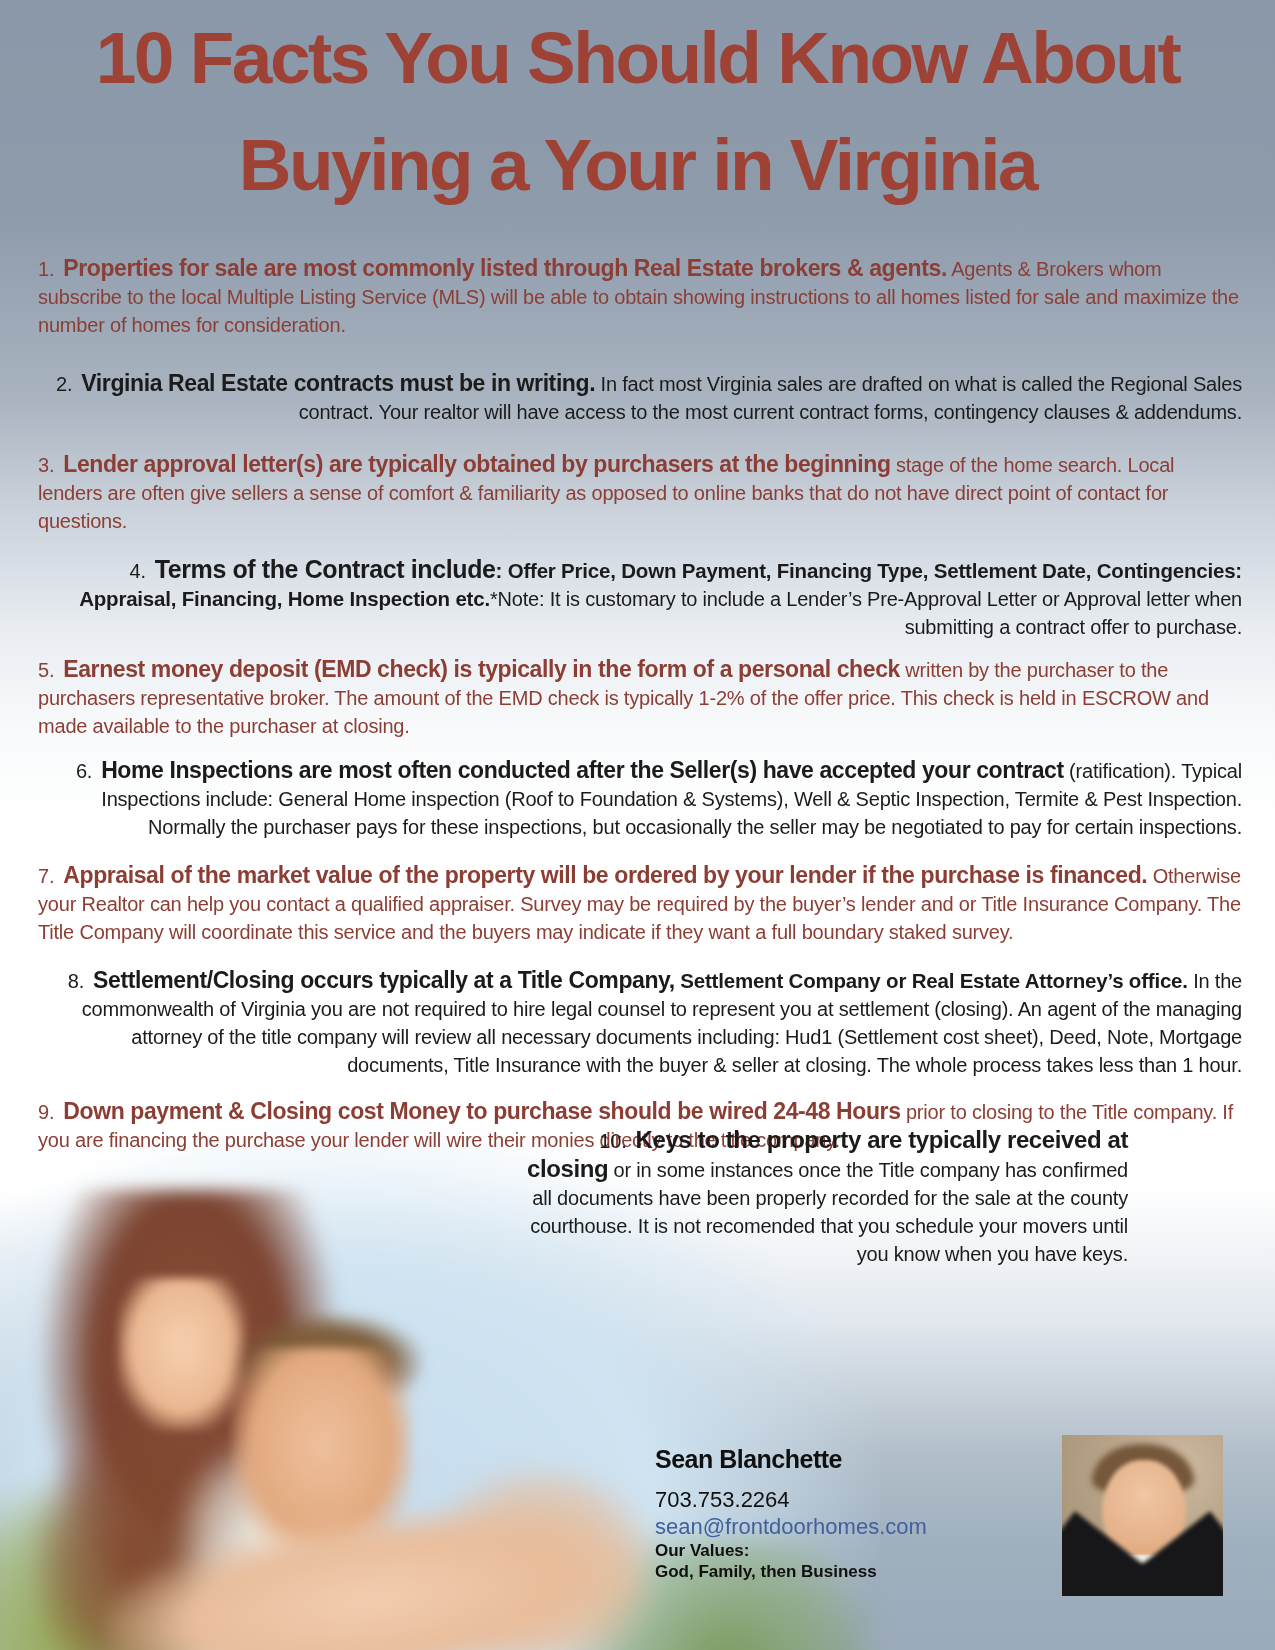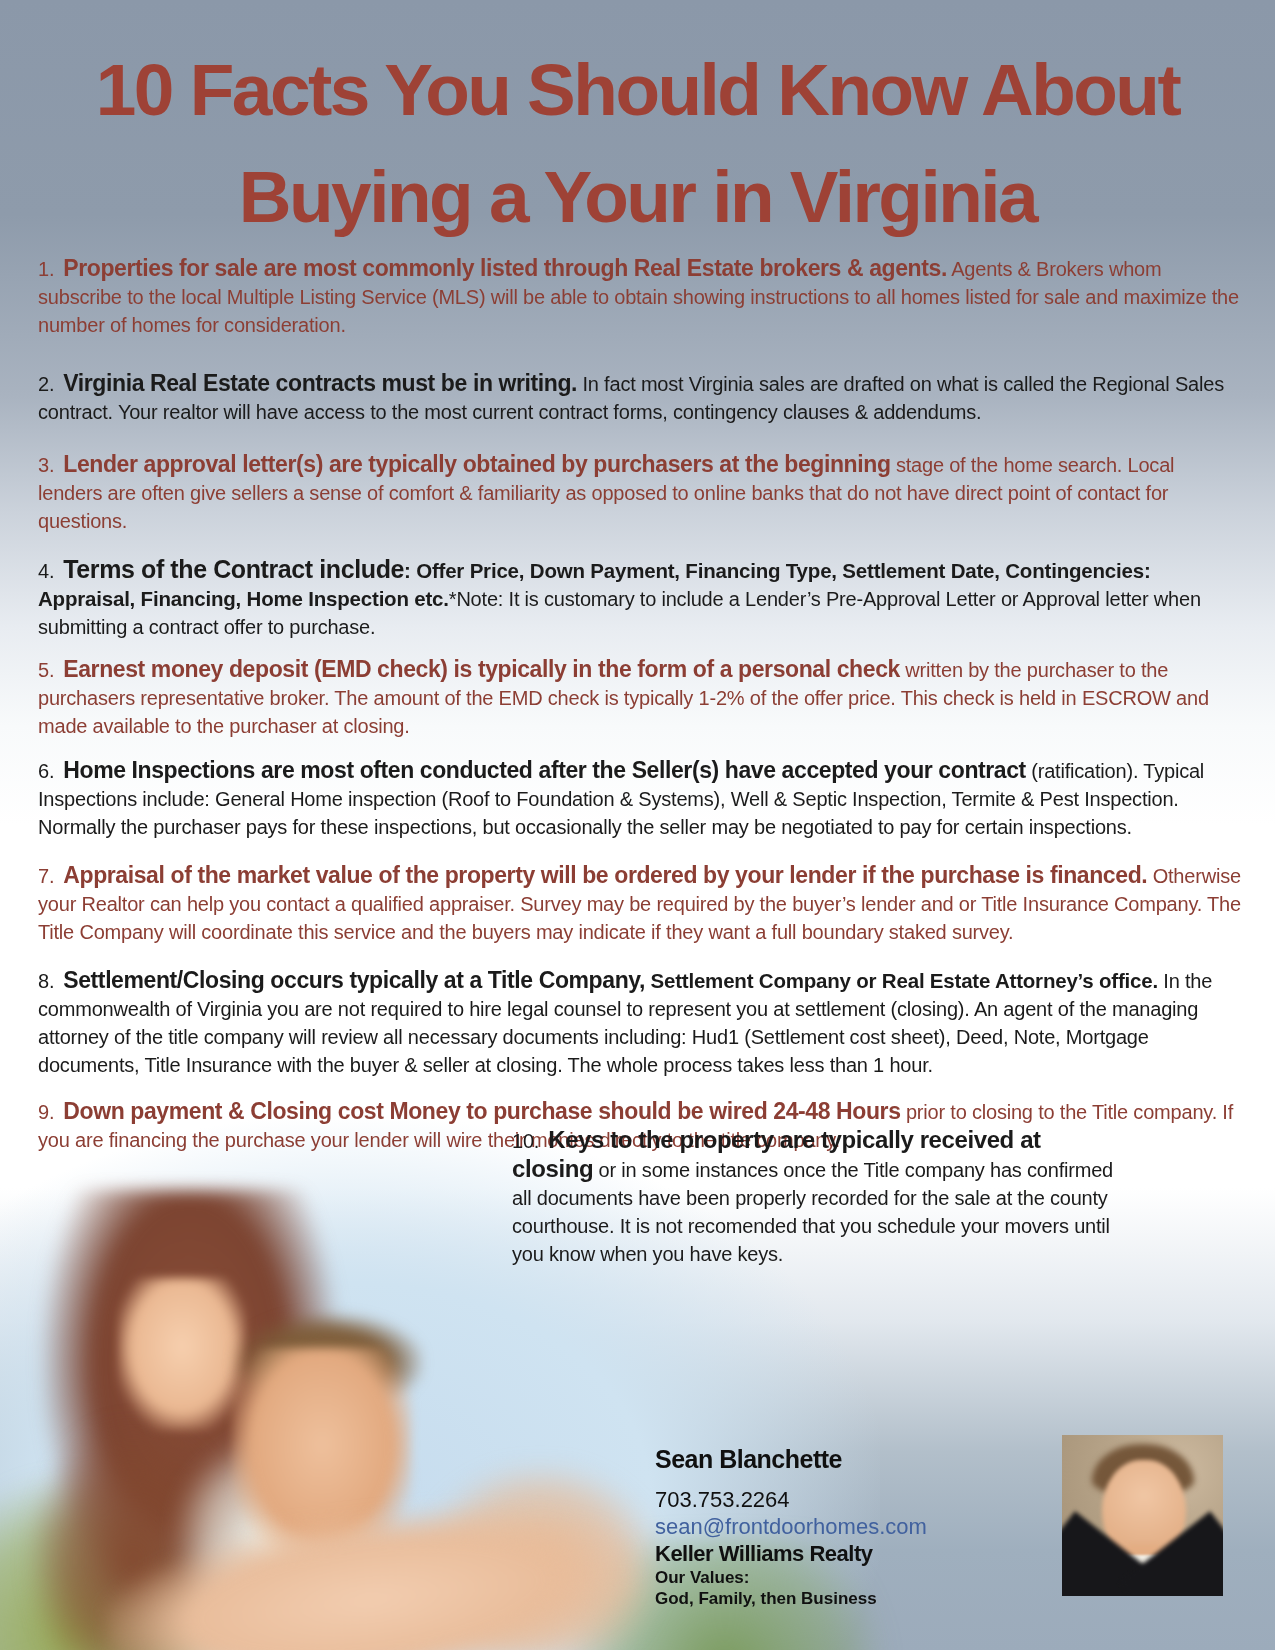--- a/index.html
+++ b/index.html
@@ -16,31 +16,31 @@
       #e8ecf1 38%,
       #f8fafb 44%,
       #ffffff 50%,
       #ffffff 72%,
       #e2e8ee 80%,
       #b2bfca 88%,
       #9fafbe 94%,
       #9cabbb 100%);
   }
   
-  .title{position:absolute;top:36px;left:0;width:100%;text-align:center;
+  .title{position:absolute;top:4px;left:0;width:100%;text-align:center;
          color:#9e4236;font-weight:bold;letter-spacing:-2.5px;}
   .title .t-line{font-size:73px;line-height:107px;}
   
   .facts{position:absolute;left:38px;top:254px;width:1204px;}
   .fact{margin:0;font-size:20px;line-height:28px;letter-spacing:-0.2px;}
   .fact .num{font-size:20px;font-weight:normal;padding-right:9px;}
   .fact .h{font-weight:bold;font-size:23px;letter-spacing:-0.4px;}
   .fact .sh{font-weight:bold;font-size:20.5px;}
   .c-red{color:#8c3e34;}
-  .c-dark{color:#1b1b1b;}
+  .c-dark{color:#1b1b1b;text-align:right;}
   .f2{margin-top:30px;} .f3{margin-top:24px;} .f4{margin-top:20px;}
   .f4 .h{font-size:25px;}
   .f5{margin-top:14px;} .f6{margin-top:16px;} .f7{margin-top:20px;}
   .f8{margin-top:20px;} .f9{margin-top:18px;}
   .fact10{position:absolute;left:512px;top:1126px;width:616px;margin:0;
           font-size:20px;line-height:28px;letter-spacing:-0.2px;}
   .fact10 .h{font-size:24px;}
   
   .couple-photo{position:absolute;left:0;top:1100px;width:920px;height:550px;}
   .blob{position:absolute;}
@@ -124,21 +124,20 @@
     <p class="fact c-dark f8"><span class="num">8.</span><span class="h">Settlement/Closing occurs typically at a Title Company,</span><span class="sh"> Settlement Company or Real Estate Attorney’s office.</span><span> In the commonwealth of Virginia you are not required to hire legal counsel to represent you at settlement (closing). An agent of the managing attorney of the title company will review all necessary documents including: Hud1 (Settlement cost sheet), Deed, Note, Mortgage documents, Title Insurance with the buyer &amp; seller at closing. The whole process takes less than 1 hour.</span></p>
     <p class="fact c-red f9"><span class="num">9.</span><span class="h">Down payment &amp; Closing cost Money to purchase should be wired 24-48 Hours</span><span class="sh"></span><span> prior to closing to the Title company. If you are financing the purchase your lender will wire their monies directly to the title company.</span></p>
   </div>
 
   <p class="fact fact10 c-dark"><span class="num">10.</span><span class="h">Keys to the property are typically received at closing</span><span class="sh"></span><span> or in some instances once the Title company has confirmed all documents have been properly recorded for the sale at the county courthouse. It is not recomended that you schedule your movers until you know when you have keys.</span></p>
 
   <div class="contact">
     <div class="c-name">Sean Blanchette</div>
     <div class="c-phone">703.753.2264</div>
     <div class="c-email">sean@frontdoorhomes.com</div>
-    <div class="c-company">Keller Williams Realty</div>
     <div class="c-values-label">Our Values:</div>
     <div class="c-values">God, Family, then Business</div>
   </div>
 
   <div class="headshot">
     <div class="hs-hair"></div>
     <div class="hs-face"></div>
     <div class="hs-neck"></div>
     <div class="hs-shirt"></div>
     <div class="hs-suit-l"></div>

